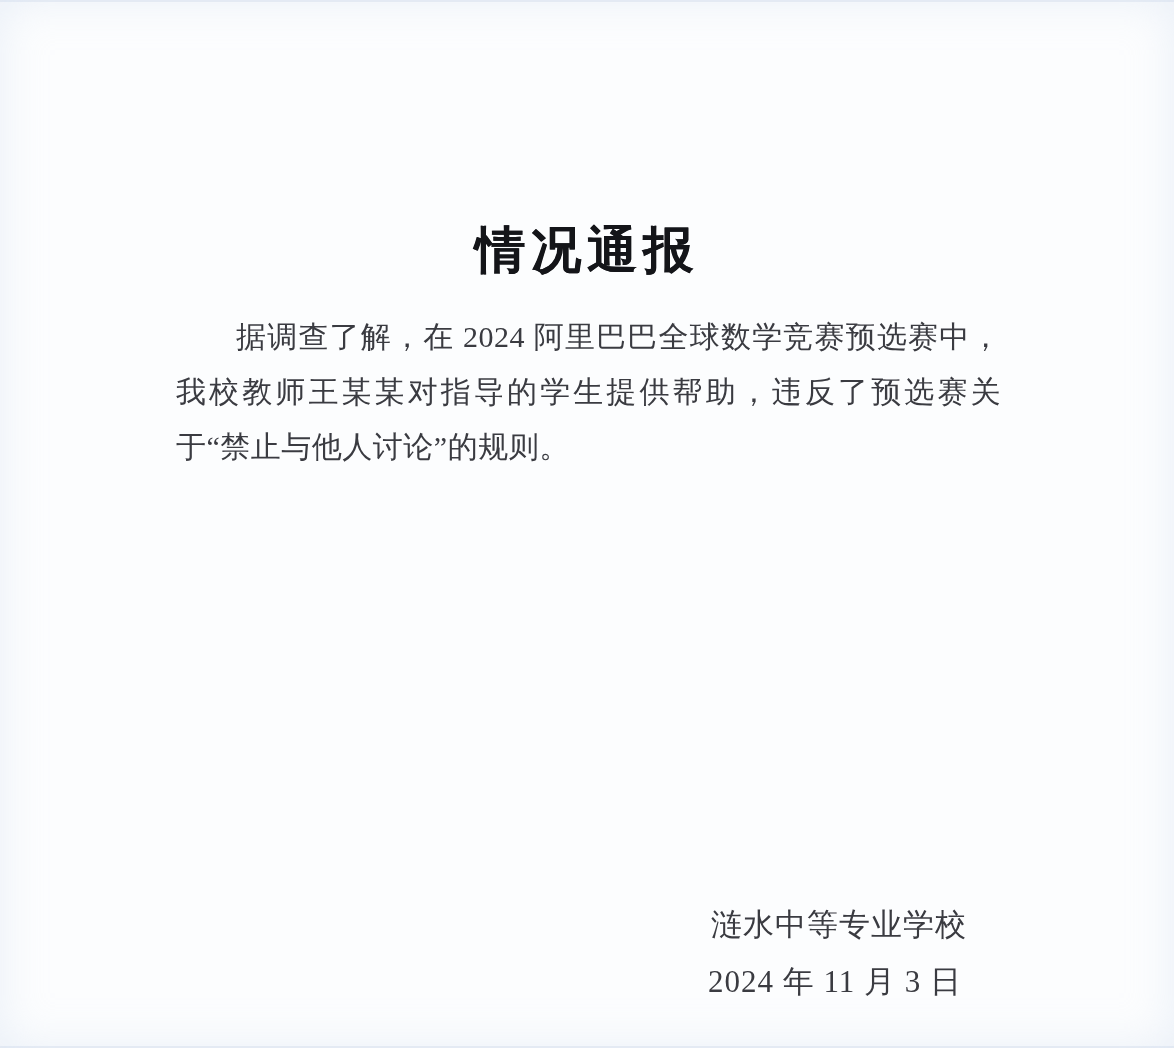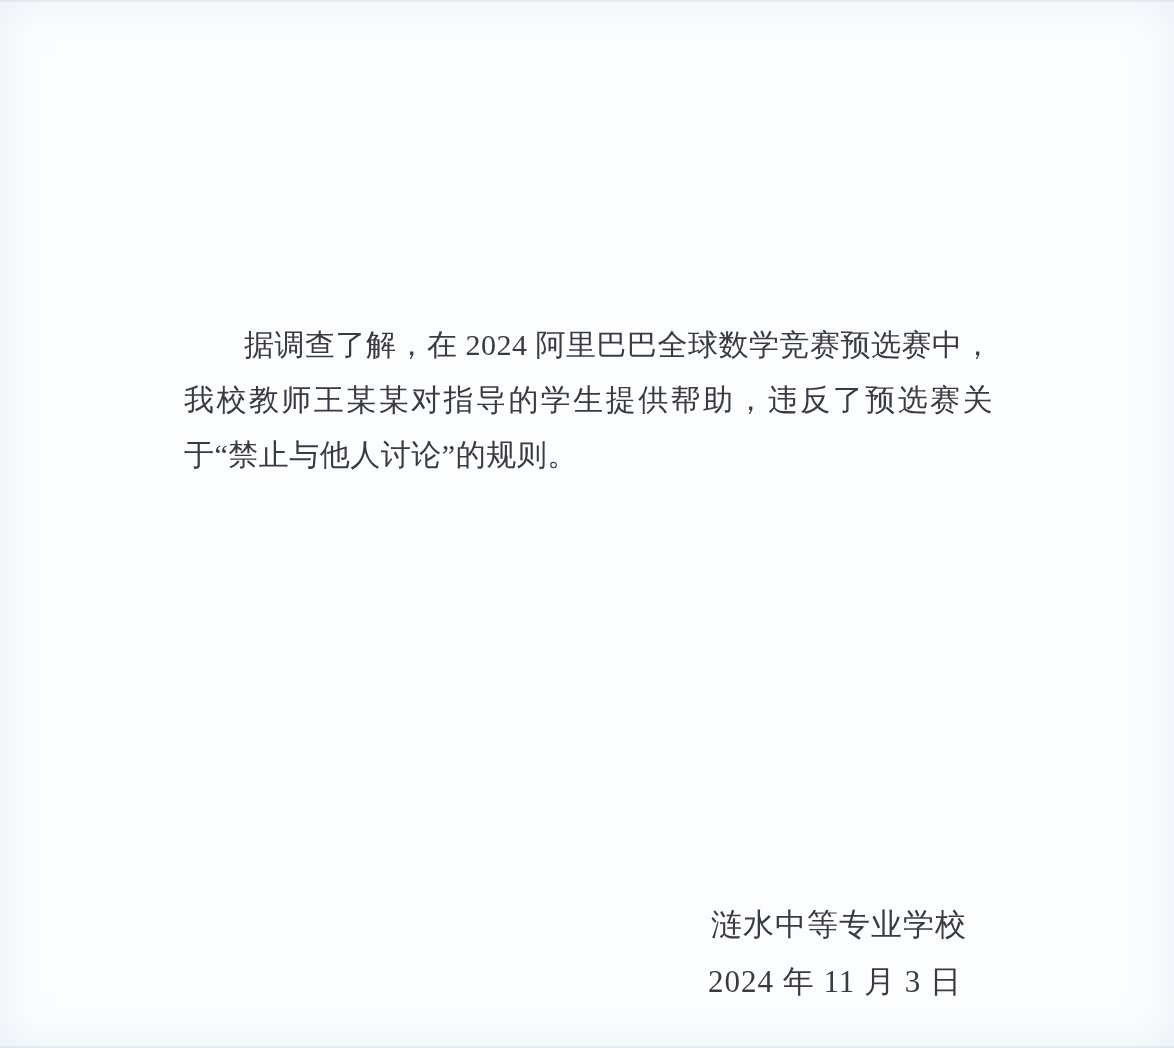--- a/index.html
+++ b/index.html
@@ -37,21 +37,21 @@
     top: 305px;
     left: 172px;
     width: 833px;
     font-size: 30px;
     line-height: 55px;
     letter-spacing: 0.5px;
     text-align: justify;
     color: var(--text-color, #3a3b41);
   }
   .doc-body p {
-    margin: 12px;
+    margin: 4px;
     text-indent: 2em;
   }
   .doc-sign {
     position: absolute;
     top: 905px;
     right: 207px;
     font-size: 31px;
     line-height: 40px;
     letter-spacing: 1px;
     color: var(--text-color, #3a3b41);
@@ -64,20 +64,21 @@
     line-height: 40px;
     letter-spacing: 1px;
     color: var(--text-color, #3a3b41);
     margin-left: 16px;
   }
 </style>
 </head>
 <body>
 
 <div class="page" style="--page-bg: #fcfdfe; --title-color: #141519; --text-color: #3a3b41;">
+  <h1 class="doc-title">情况通报</h1>
 
   <div class="doc-body">
     <p>据调查了解，在 2024 阿里巴巴全球数学竞赛预选赛中，我校教师王某某对指导的学生提供帮助，违反了预选赛关于“禁止与他人讨论”的规则。</p>
   </div>
 
   <div class="doc-sign">涟水中等专业学校</div>
 
   <div class="doc-date">2024 年 11 月 3 日</div>
 </div>
 

